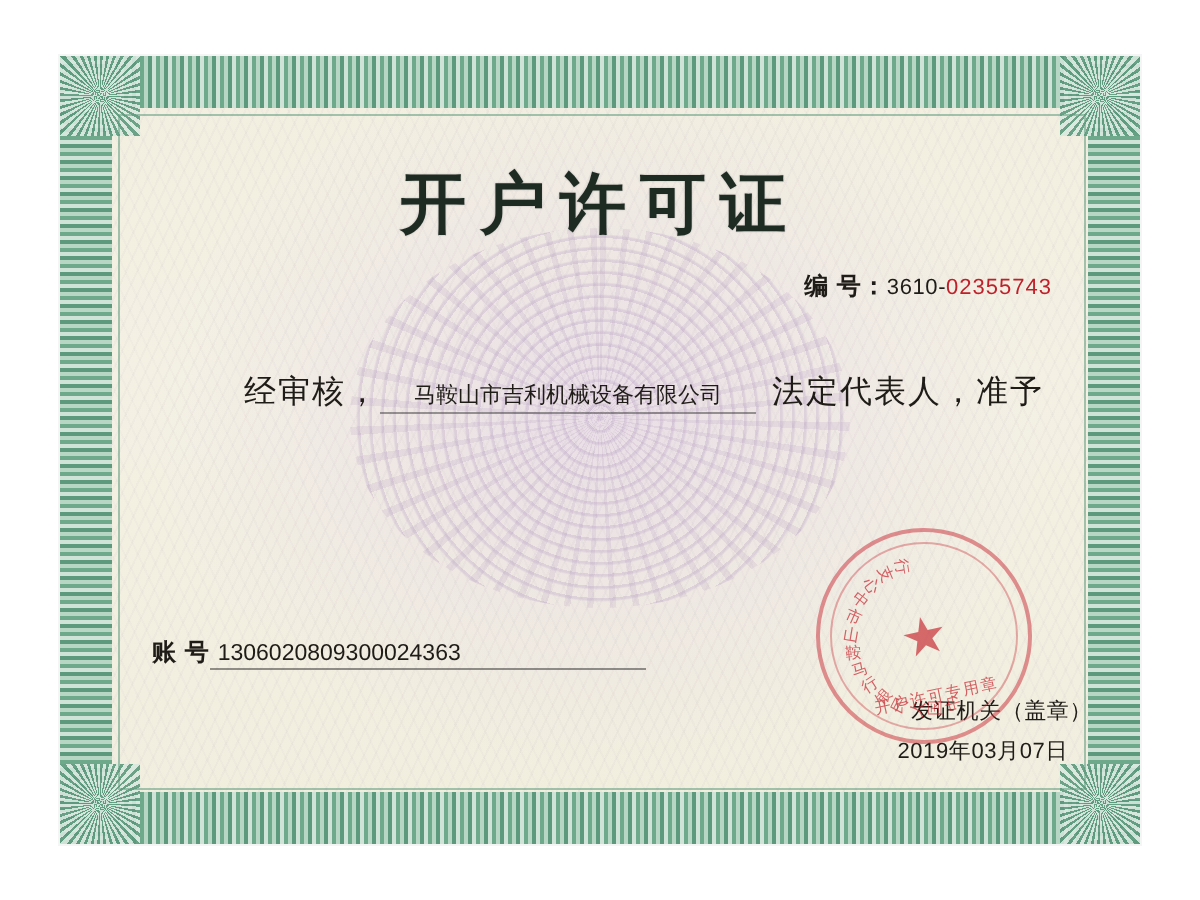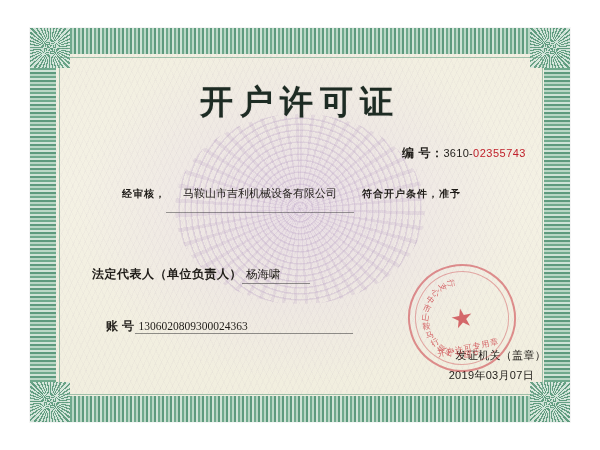--- a/index.html
+++ b/index.html
@@ -137,49 +137,49 @@
     display: inline-block;
     border-bottom: 1px solid rgba(60,60,60,0.55);
     padding: 0 4px 1px 4px;
     min-width: 60px;
     text-align: left;
   }
   .red { color: #c0202a; letter-spacing: .5px; }
 
   
   .r-approve  { left: 28px;  top: 75px; }
-  .r-number   { right: 10px; top: 85px; }
+  .r-number   { right: 10px; top: 75px; }
   .r-body1    { left: 58px;  top: 126px; width: 420px; }
   .r-body2    { left: 28px;  top: 162px; }
   .r-legal    { left: 28px;  top: 206px; }
   .r-bank     { left: 268px; top: 200px; width: 210px; }
-  .r-account  { left: 42px;  top: 258px; font-family: Liberation Serif, serif; }
+  .r-account  { left: 12px;  top: 258px; }
   .r-issuer   { left: 312px; top: 288px; text-align: right; width: 170px; }
   .r-date     { left: 300px; top: 308px; text-align: right; width: 170px; }
 
   .bank-name {
     display: inline-block;
     border-bottom: 1px solid rgba(60,60,60,0.5);
     line-height: 15px;
     vertical-align: top;
     width: 150px;
     white-space: normal;
     font-size: 10.5px;
   }
   .body-underline {
     display: inline-block;
     border-bottom: 1px solid rgba(60,60,60,0.5);
     min-width: 188px;
     text-align: center;
     font-size: 11px;
-    padding-bottom: 11px;
+    padding-bottom: 1px;
   }
   .big {
-    font-size: 10px;
-    font-weight: bold;
+    font-size: 16px;
+    font-weight: normal;
     letter-spacing: 1px;
   }
 
   
   .seal {
     position: absolute;
     left: 378px;
     top: 236px;
     width: 104px;
     height: 104px;
@@ -250,27 +250,24 @@
     <div class="content">
 
       <div class="title">开户许可证</div>
 
 
       <div class="row r-number">
         <span class="label">编 号：</span><span class="value">3610-</span><span class="value red">02355743</span>
       </div>
 
       <div class="row r-body1">
-        <span class="big">经审核，</span><span class="body-underline">马鞍山市吉利机械设备有限公司</span><span class="big" style="margin-left:8px;">符合开户条件，准予</span>
-      </div>
-
-
-      <div class="row r-legal">
-        <span class="label">法定代表人（单位负责人）</span><span class="underline-val">杨海啸</span>
-      </div>
+        <span class="big">经审核，</span><span class="body-underline">马鞍山市吉利机械设备有限公司</span><span class="big" style="margin-left:8px;">法定代表人，准予</span>
+      </div>
+
+
 
 
       <div class="row r-account">
         <span class="label">账 号</span><span class="underline-val" style="min-width:210px;">1306020809300024363</span>
       </div>
 
       <div class="row r-issuer">
         <span class="value">发证机关（盖章）</span>
       </div>
 

